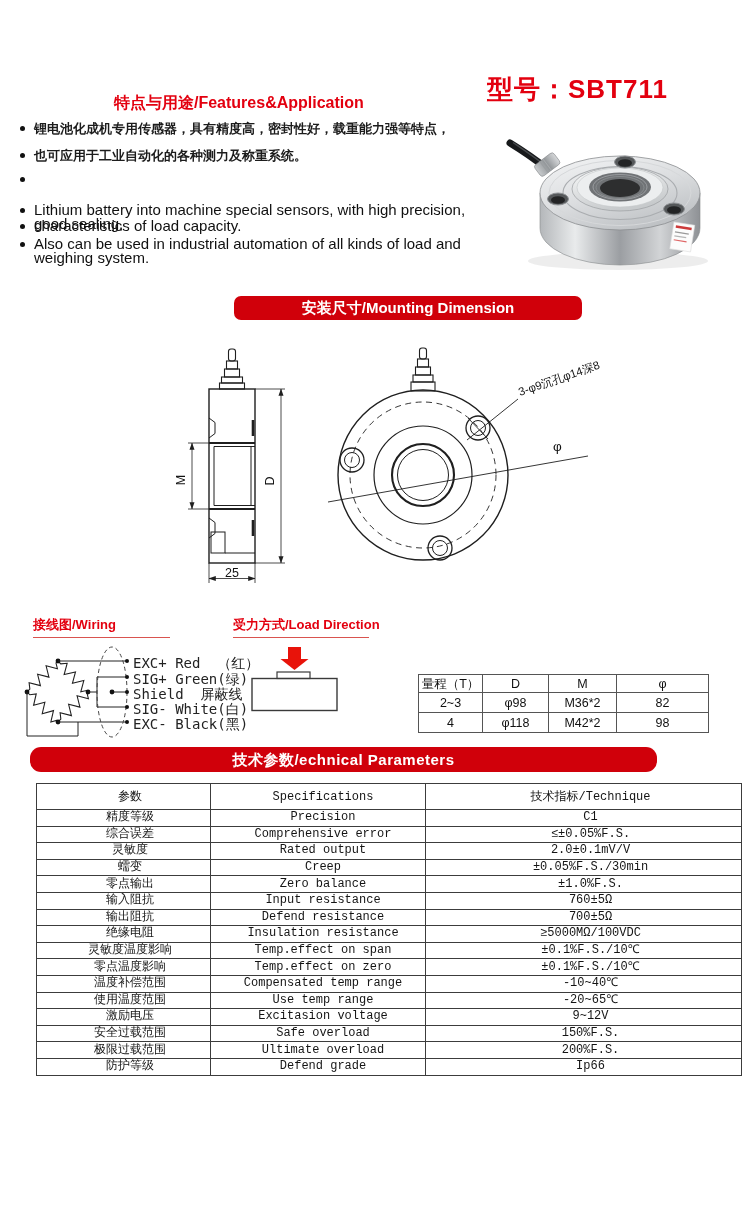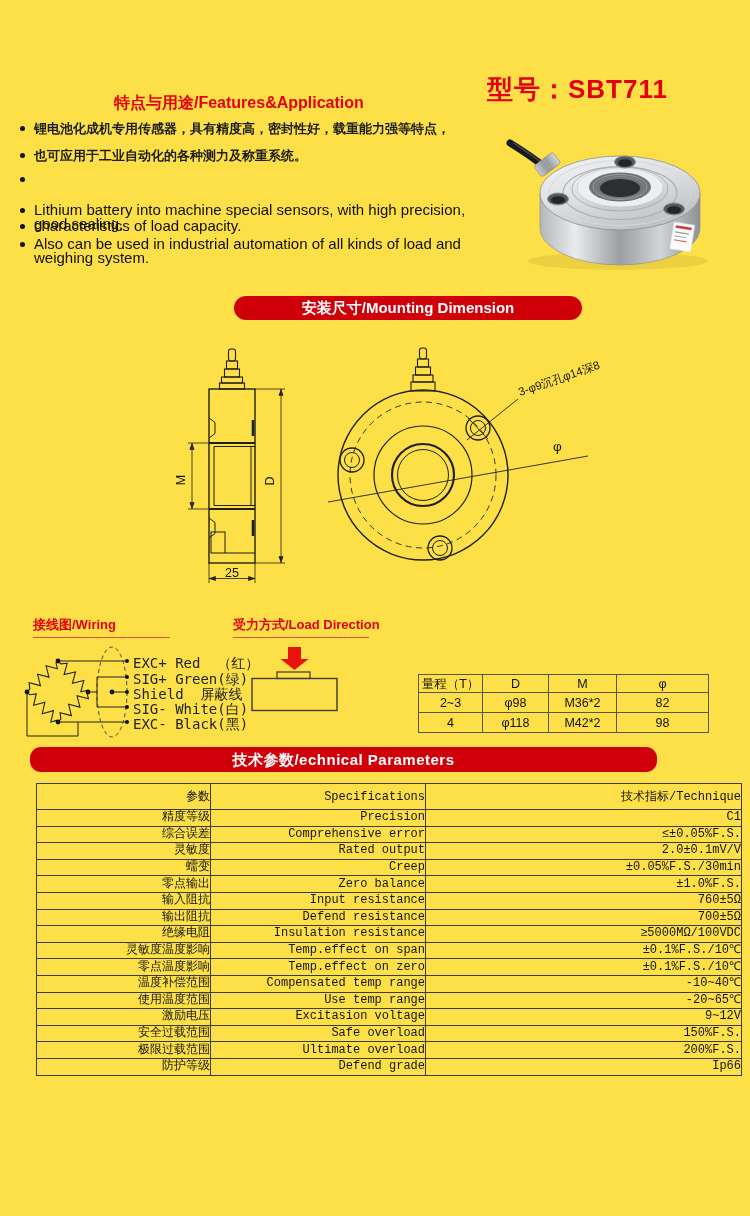--- a/index.html
+++ b/index.html
@@ -4,47 +4,47 @@
 <style>
   :root{
     --accent-red:#e3000f;
     --banner-red:#d0000a;
     --arrow-red:#e8130a;
     --line-dark:#1f1f1f;
     --table-border:#3c3c3c;
   }
   *{margin:0;padding:0;box-sizing:border-box;}
   body{background:#888;font-family:"Liberation Sans",sans-serif;}
-  .page{position:relative;width:750px;height:1216px;background:#fde047;margin:0 auto;overflow:hidden;}
+  .page{position:relative;width:750px;height:1216px;background:#ffffff;margin:0 auto;overflow:hidden;}
   .abs{position:absolute;}
 
   .features-title{left:114px;top:93px;font-size:16px;font-weight:bold;color:var(--accent-red);}
   .model-title{left:487px;top:72px;font-size:26px;font-weight:bold;color:var(--accent-red);letter-spacing:1px;}
 
   .bullet{left:20px;display:flex;align-items:flex-start;width:470px;}
   .bullet .dot{flex:0 0 5px;width:5px;height:5px;border-radius:50%;background:#111;margin:5px 9px 0 0;}
   .bullet.cn span.txt{font-size:13px;font-weight:600;color:#1c1c1c;line-height:15px;}
   .bullet.en span.txt{font-size:15px;font-weight:400;color:#101010;line-height:14px;}
 
   .banner{background:var(--banner-red);color:#fff;font-weight:bold;text-align:center;}
-  .banner-1{left:234px;top:296px;width:348px;height:24px;border-radius:12px;font-size:15px;line-height:24px;}
+  .banner-1{left:234px;top:296px;width:348px;height:24px;border-radius:7px;font-size:15px;line-height:24px;}
   .banner-2{left:30px;top:747px;width:627px;height:25px;border-radius:11px;font-size:15px;line-height:25px;letter-spacing:.5px;}
 
   .sec-title{font-size:13px;font-weight:bold;color:var(--accent-red);}
   .sec-underline{height:1px;background:#d9534f;}
 
   .wiring-label{font-family:"DejaVu Sans Mono",monospace;font-size:14px;color:#222;white-space:pre;}
 
   table{border-collapse:collapse;table-layout:fixed;}
   .size-table{left:418px;top:674px;width:290px;font-size:12.5px;color:#111;}
   .size-table th,.size-table td{border:1px solid #555;text-align:center;height:20px;font-weight:normal;line-height:14px;}
   .size-table thead th{height:18px;}
 
   .params-table{left:36px;top:783px;width:705px;font-family:"Liberation Mono",monospace;font-size:12px;color:#141414;}
-  .params-table th,.params-table td{border:1px solid var(--table-border);text-align:right;font-weight:normal;overflow:hidden;white-space:nowrap;}
+  .params-table th,.params-table td{border:1px solid var(--table-border);text-align:center;font-weight:normal;overflow:hidden;white-space:nowrap;}
   .params-table thead th{height:26px;}
   .params-table tbody td{height:16.6px;line-height:15px;}
   .params-table th:nth-child(1),.params-table td:nth-child(1){padding-left:13px;}
   .params-table th:nth-child(2),.params-table td:nth-child(2){padding-left:10px;}
   .params-table th:nth-child(3),.params-table td:nth-child(3){padding-left:14px;}
 
   svg{display:block;}
   svg text{font-family:"Liberation Sans",sans-serif;fill:#111;}
   .draw-stroke{stroke:var(--line-dark);fill:none;}
 </style>

